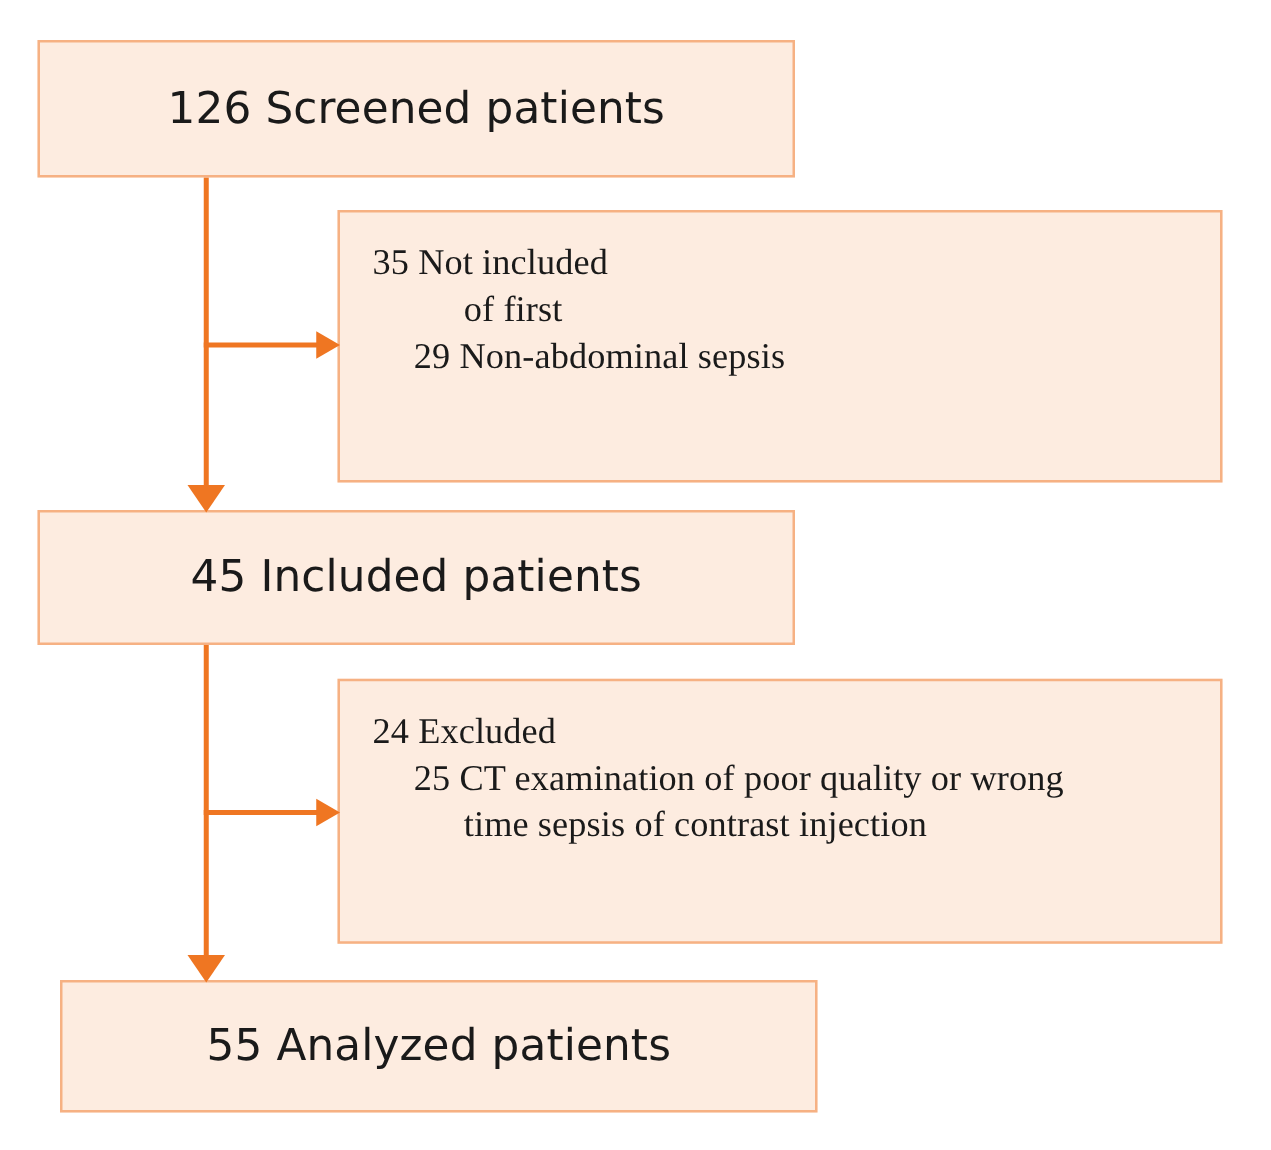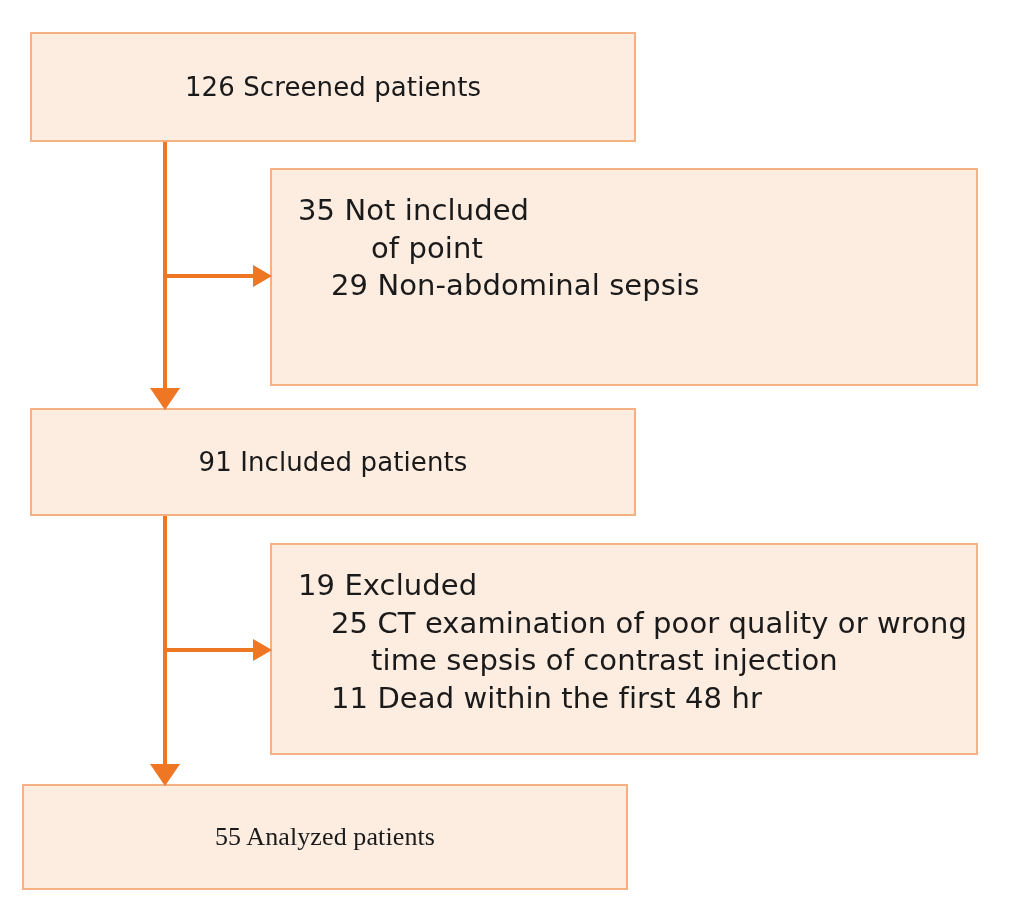--- a/index.html
+++ b/index.html
@@ -27,27 +27,28 @@
     background: #fdece0;
     border: 2px solid #f6b183;
     z-index: 2;
   }
   .node-main {
     display: flex;
     align-items: center;
     justify-content: center;
   }
   .node-main .node-text {
-    font-size: 26px;
+    font-size: 35px;
     color: #1a1a1a;
     letter-spacing: 0.1px;
     white-space: nowrap;
   }
   .node-side {
     padding: 22px 0 16px 26px;
+    font-family: Liberation Serif, serif;
   }
 
   
   .line {
     font-size: 29px;
     color: #1a1a1a;
     line-height: 1.30;
     white-space: pre;
     letter-spacing: 0.1px;
   }
@@ -96,37 +97,36 @@
     <span class="node-text">126 Screened patients</span>
   </div>
 
   <div class="vline" style="left:163px; top:140px; height:258px;"></div>
   <div class="hline" style="left:163px; top:274px; width:95px;"></div>
   <div class="arrow-right" style="left:253px; top:265px;"></div>
   <div class="arrow-down" style="left:150px; top:388px;"></div>
 
   <div class="node node-side" style="left:270px; top:168px; width:708px; height:218px;">
     <div class="line lvl0">35 Not included</div>
-    <div class="line lvl2">of point</div>
+    <div class="line lvl2">of first</div>
     <div class="line lvl1">29 Non-abdominal sepsis</div>
   </div>
 
   <div class="node node-main" style="left:30px; top:408px; width:606px; height:108px;">
-    <span class="node-text">91 Included patients</span>
+    <span class="node-text">45 Included patients</span>
   </div>
 
   <div class="vline" style="left:163px; top:514px; height:260px;"></div>
   <div class="hline" style="left:163px; top:648px; width:95px;"></div>
   <div class="arrow-right" style="left:253px; top:639px;"></div>
   <div class="arrow-down" style="left:150px; top:764px;"></div>
 
   <div class="node node-side" style="left:270px; top:543px; width:708px; height:212px;">
-    <div class="line lvl0">19 Excluded</div>
+    <div class="line lvl0">24 Excluded</div>
     <div class="line lvl1">25 CT examination of poor quality or wrong</div>
     <div class="line lvl2">time sepsis of contrast injection</div>
-    <div class="line lvl1">11 Dead within the first 48 hr</div>
   </div>
 
-  <div class="node node-main" style="left:22px; top:784px; width:606px; height:106px;font-family:Liberation Serif, serif;">
+  <div class="node node-main" style="left:48px; top:784px; width:606px; height:106px;">
     <span class="node-text">55 Analyzed patients</span>
   </div>
 
 </div>
 
 </body></html>

